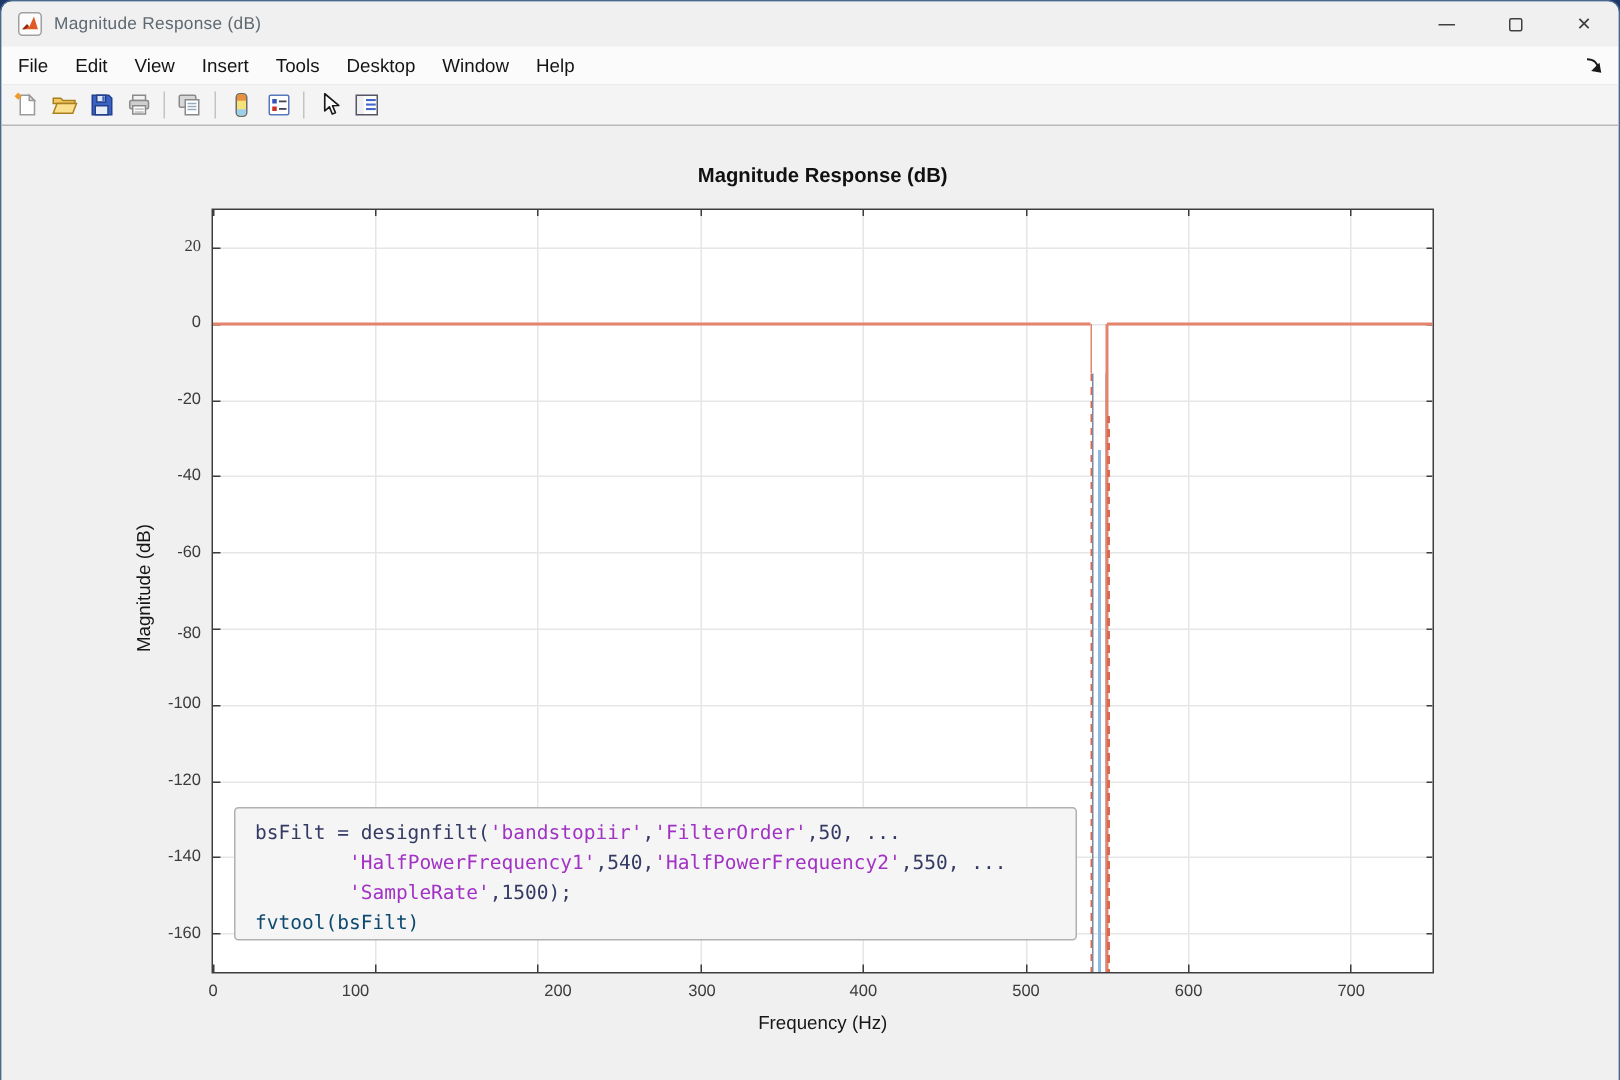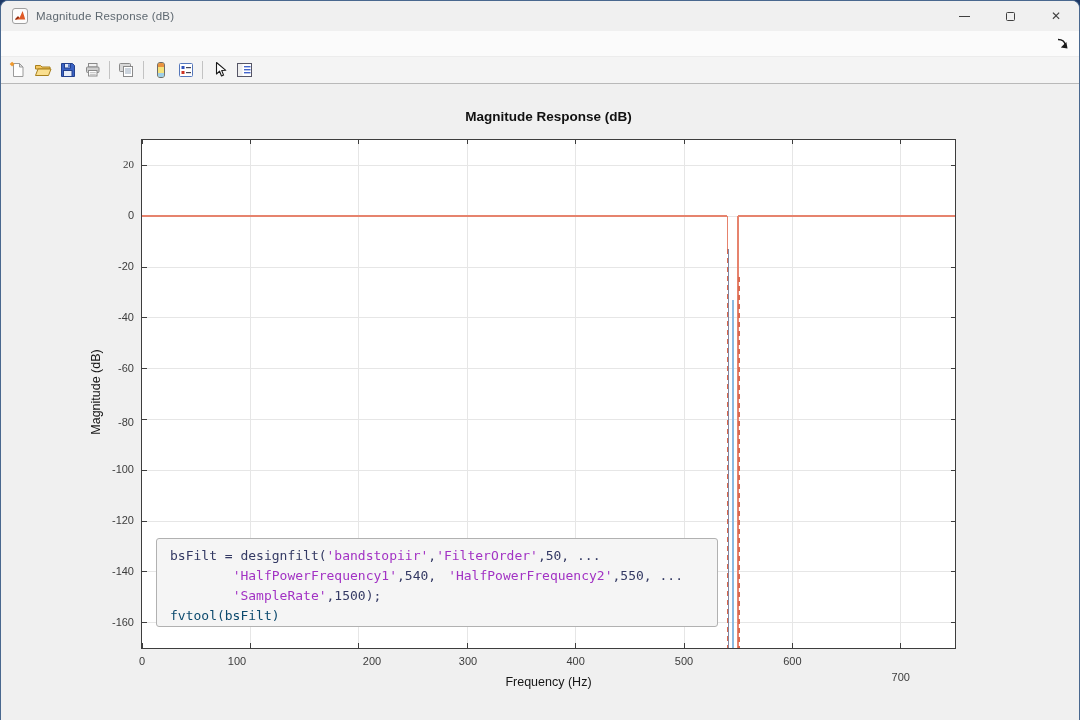--- a/index.html
+++ b/index.html
@@ -55,20 +55,30 @@
       <div class="win-btn">
           <span class="glyph-max"></span>
         </div>
       <div class="win-btn">
           <span class="glyph-close">✕</span>
         </div>
     </div>
   </div>
 
   <div class="menubar">
+    <div class="menu-items">
+        <span class="menu-item">File</span>
+        <span class="menu-item">Edit</span>
+        <span class="menu-item">View</span>
+        <span class="menu-item">Insert</span>
+        <span class="menu-item">Tools</span>
+        <span class="menu-item">Desktop</span>
+        <span class="menu-item">Window</span>
+        <span class="menu-item">Help</span>
+      </div>
     <span class="dock-arrow">
       <svg width="13" height="13" viewBox="0 0 13 13">
         <path d="M2 2.5 C6.5 2.5 9 5 9.3 8.5" fill="none" stroke="#1a1a1a" stroke-width="1.4"></path>
         <path d="M11.5 11.5 L4.8 10.4 L10.3 4.9 Z" fill="#1a1a1a"></path>
       </svg>
     </span>
   </div>
 
   <div class="toolbar">
     <div class="tb-btn">
@@ -208,32 +218,32 @@
         <div class="vline" style="left: 585.836px; width: 1px; top: 109.22px; height: 398.78px; background: rgb(107, 113, 144); opacity: 0.85;"></div>
         <div class="vline" style="left: 589.772px; width: 1.8px; top: 160.02px; height: 347.98px; background: rgb(140, 186, 225);"></div>
         <div class="vline" style="left: 594.508px; width: 1px; top: 109.22px; height: 398.78px; background: rgb(107, 113, 144); opacity: 0.85;"></div>
         <div class="vline" style="left: 595.4px; width: 1.6px; top: 76.2px; height: 431.8px; background: rgb(230, 131, 109);"></div>
         <div class="vline" style="left: 596.376px; width: 1.6px; top: 137.16px; height: 370.84px; background: repeating-linear-gradient(rgb(217, 105, 79) 0px, rgb(217, 105, 79) 5px, transparent 5px, transparent 9px);"></div>
       </div>
     <div class="xlabel">Frequency (Hz)</div>
     <div class="ylabel">Magnitude (dB)</div>
     <div class="code-box">
         <div class="code-line"><span style="color: rgb(52, 58, 100);">bsFilt = designfilt(</span><span style="color: rgb(162, 50, 196);">'bandstopiir'</span><span style="color: rgb(52, 58, 100);">,</span><span style="color: rgb(162, 50, 196); text-align: right;">'FilterOrder'</span><span style="color: rgb(52, 58, 100);">,50, ...</span></div>
-        <div class="code-line"><span style="color: rgb(52, 58, 100);">        </span><span style="color: rgb(162, 50, 196);">'HalfPowerFrequency1'</span><span style="color: rgb(52, 58, 100);">,540,</span><span style="color: rgb(162, 50, 196); margin-left: 12px;">'HalfPowerFrequency2'</span><span style="color: rgb(52, 58, 100);">,550, ...</span></div>
+        <div class="code-line"><span style="color: rgb(52, 58, 100);">        </span><span style="color: rgb(162, 50, 196);">'HalfPowerFrequency1'</span><span style="color: rgb(52, 58, 100);">,540,</span><span style="color: rgb(162, 50, 196);">'HalfPowerFrequency2'</span><span style="color: rgb(52, 58, 100);">,550, ...</span></div>
         <div class="code-line"><span style="color: rgb(52, 58, 100);">        </span><span style="color: rgb(162, 50, 196);">'SampleRate'</span><span style="color: rgb(52, 58, 100);">,1500);</span></div>
         <div class="code-line"><span style="color: #0c4a6e;">fvtool(bsFilt)</span></div>
       </div>
   <div class="xtick-label" style="left: 141px;">0</div>
       <div class="xtick-label" style="left: 236px;">100</div>
       <div class="xtick-label" style="left: 371px;">200</div>
       <div class="xtick-label" style="left: 467px;">300</div>
       <div class="xtick-label" style="left: 574.6px;">400</div>
       <div class="xtick-label" style="left: 683px;">500</div>
       <div class="xtick-label" style="left: 791.4px;">600</div>
-      <div class="xtick-label" style="left: 899.8px; margin-top: 16px;">700</div>
+      <div class="xtick-label" style="left: 899.8px;">700</div>
       <div class="ytick-label" style="top: 74.4px; font-family: Liberation Serif, serif;">20</div>
       <div class="ytick-label" style="top: 125.2px;">0</div>
       <div class="ytick-label" style="top: 176px;">-20</div>
       <div class="ytick-label" style="top: 226.8px;">-40</div>
       <div class="ytick-label" style="top: 277.6px;">-60</div>
       <div class="ytick-label" style="top: 332px;">-80</div>
       <div class="ytick-label" style="top: 379.2px;">-100</div>
       <div class="ytick-label" style="top: 430px;">-120</div>
       <div class="ytick-label" style="top: 480.8px;">-140</div>
       <div class="ytick-label" style="top: 531.6px;">-160</div>

